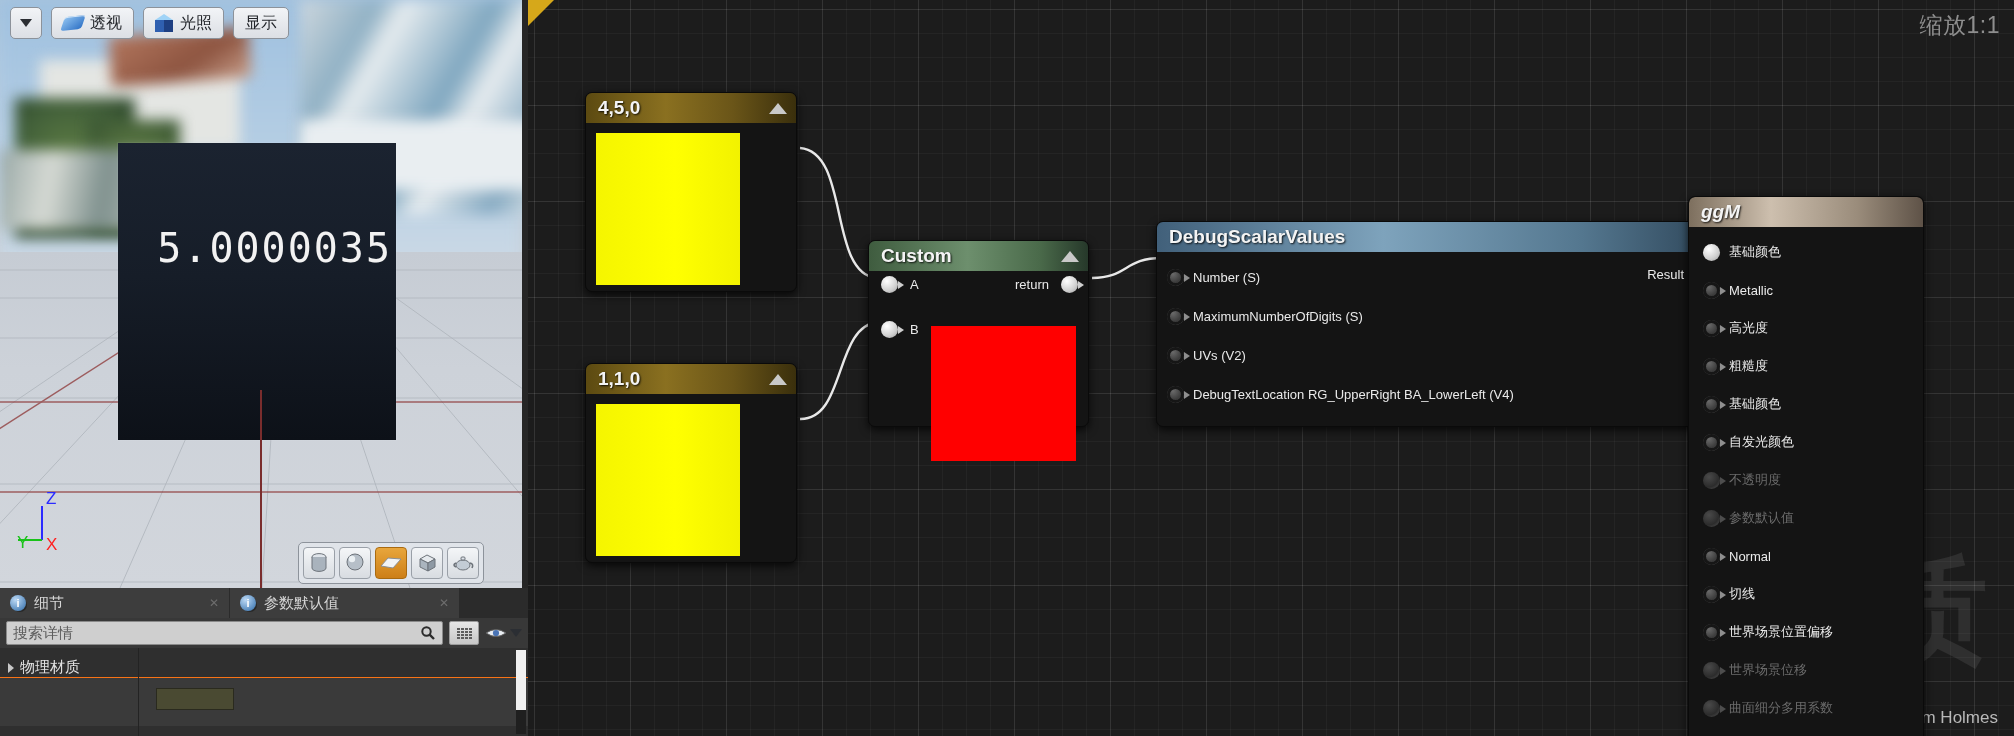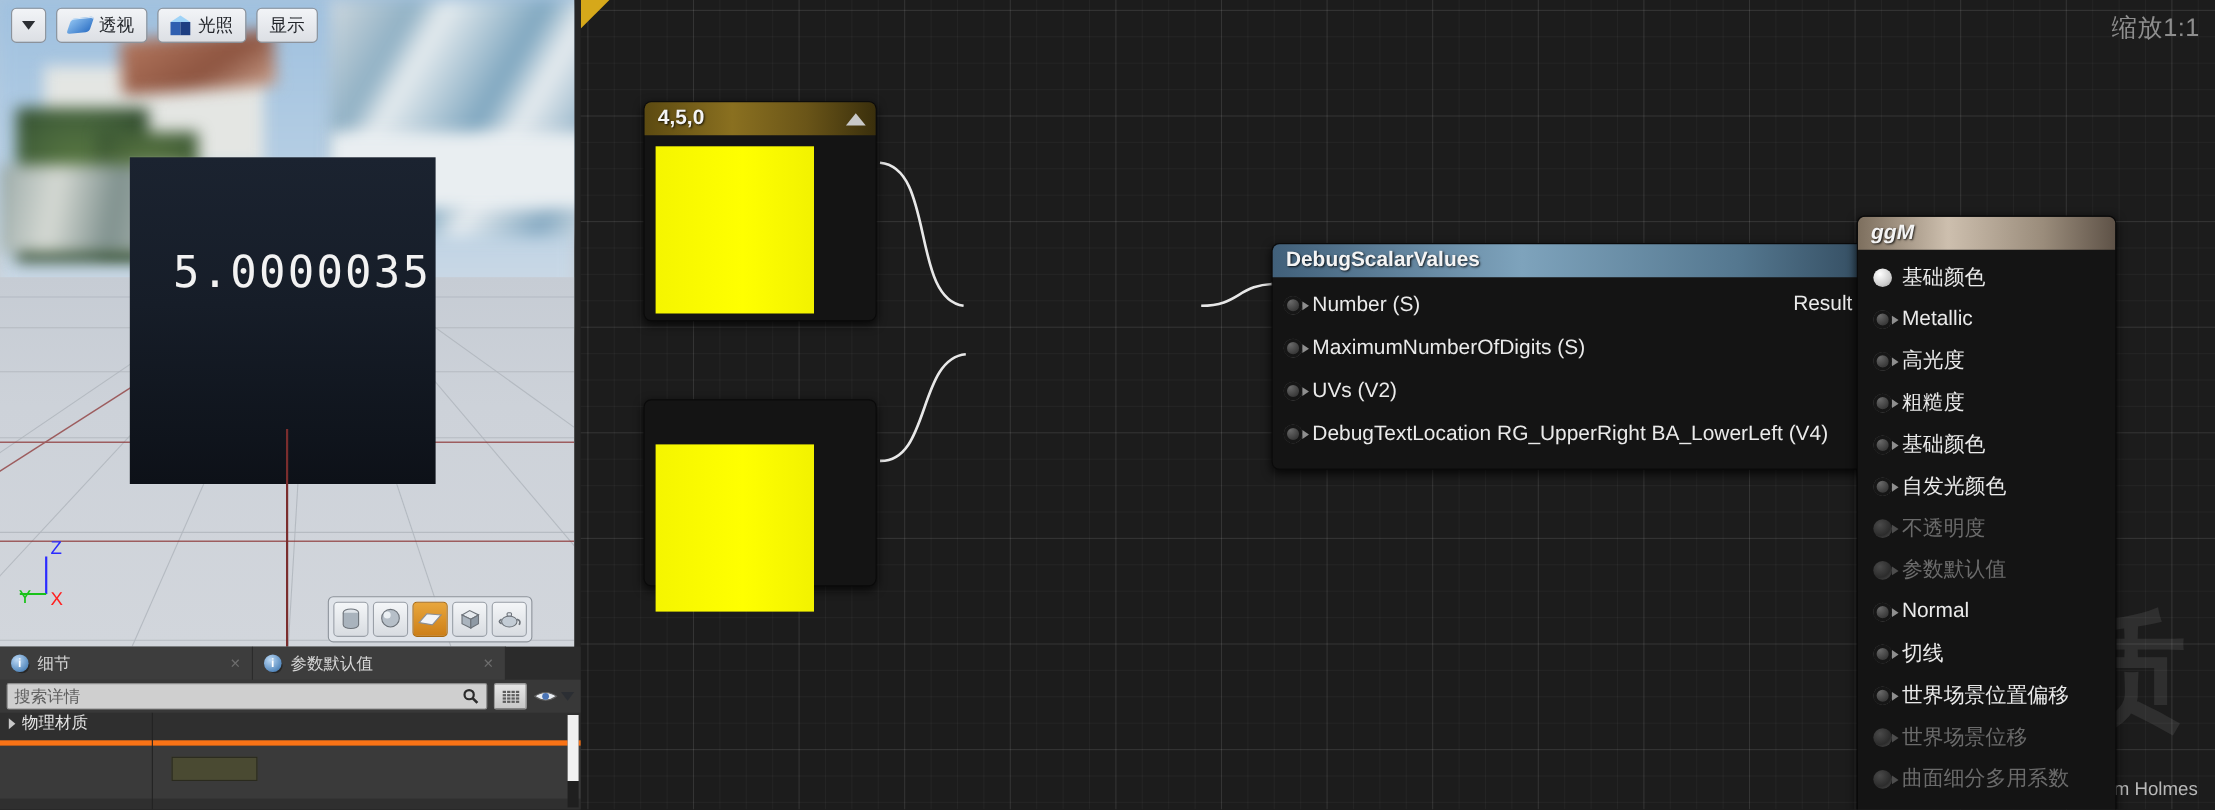--- a/index.html
+++ b/index.html
@@ -138,21 +138,21 @@
   #det-gridbtn {
     width: 30px; height: 24px; border:1px solid #9a9a9a; border-radius:2px;
     background: linear-gradient(to bottom,#e6e6e6,#c7c7c7);
     display:flex; align-items:center; justify-content:center;
   }
   .grid-glyph { display:grid; grid-template-columns: repeat(4,3px); grid-template-rows: repeat(4,2px); gap:1px; }
   .grid-glyph span { background:#5d5d5d; display:block; }
   #det-eye { display:flex; align-items:center; gap:3px; }
   #det-body { position:relative; height: 88px; background:#2f2f2f; }
   #det-colsplit { position:absolute; left:138px; top:0; width:1px; height:88px; background:#232323; }
-  .det-row { display:flex; height:30px; align-items:flex-start; border-bottom:5px solid #f97316; }
+  .det-row { display:flex; height:30px; align-items:flex-end; border-bottom:1px solid #f97316; }
   .det-row .lbl { width:138px; padding-left:8px; color:#e3e3e3; font-size:15px; display:flex; align-items:center; gap:6px; }
   .tri-right { width:0;height:0;border-top:5px solid transparent;border-bottom:5px solid transparent;border-left:6px solid #c8c8c8; }
   .det-row2 { height:48px; background:#3a3a3a; display:flex; }
   .det-row2 .lbl { width:138px; }
   .det-swatch { margin: 10px 0 0 18px; width: 78px; height: 22px; background:#4a4a32; border:1px solid #2a2a1e; }
   #det-scroll { position:absolute; right:2px; top:2px; width:10px; height:84px; background:#1f1f1f; }
   #det-scroll i { display:block; width:10px; height:60px; background:#f0f0f0; }
 
   
   #graph {
@@ -225,21 +225,21 @@
   }
   .pin.dim { background: radial-gradient(circle at 35% 30%, #4a4a4a, #2c2c2c 60%, #555); }
   .pin::after {
     content:""; position:absolute; left: 17px; top: 5px;
     width:0;height:0; border-top:4px solid transparent; border-bottom:4px solid transparent;
     border-left:6px solid #cfcfcf;
   }
   .pin.hollow::after { border-left-color:#8f8f8f; }
   .pin.dim::after { border-left-color:#4d4d4d; }
   .pin.noarrow::after { display:none; }
-  .pin-lbl { color:#eaeaea; font-size: 19px; white-space: nowrap; }
+  .pin-lbl { color:#eaeaea; font-size: 13px; white-space: nowrap; }
   .pin-lbl.dim { color:#6b6b6b; }
 
   
   #node-const1 { left: 57px; top: 92px; width: 212px; }
   #node-const1 .swatch { position:absolute; left: 10px; top: 40px; width: 144px; height: 152px; }
   #node-const1 .outpin { position:absolute; right: 16px; top: 45px; }
   #node-const1 .node-body { height: 168px; }
 
   #node-const2 { left: 57px; top: 363px; width: 212px; }
   #node-const2 .swatch { position:absolute; left: 10px; top: 40px; width: 144px; height: 152px; }
@@ -473,28 +473,55 @@
       </div>
       <div class="node-body">
         <div class="swatch sw-yellow"></div>
         <div class="outpin">
           <span class="pin noarrow"></span>
         </div>
       </div>
     </div>
 
     <div class="node" id="node-const2">
+      <div class="node-hd hd-const">
+        <span>1,1,0</span>
+        <span class="tri-up"></span>
+      </div>
       <div class="node-body">
         <div class="swatch sw-yellow"></div>
         <div class="outpin">
           <span class="pin noarrow"></span>
         </div>
       </div>
     </div>
 
+    <div class="node" id="node-custom">
+      <div class="node-hd hd-custom">
+        <span>Custom</span>
+        <span class="tri-up"></span>
+      </div>
+      <div class="node-body">
+        <div id="custom-rowA">
+          <span class="in">
+            <span class="pin"></span>
+            <span class="pin-lbl">A</span>
+          </span>
+          <span class="out">
+            <span class="pin-lbl">return</span>
+            <span class="pin"></span>
+          </span>
+        </div>
+        <div id="custom-rowB">
+          <span class="pin"></span>
+          <span class="pin-lbl">B</span>
+        </div>
+        <div class="swatch sw-red"></div>
+      </div>
+    </div>
 
     <div class="node" id="node-debug">
       <div class="node-hd hd-func">
         <span>DebugScalarValues</span>
       </div>
       <div class="node-body">
         <div class="pin-row">
           <span class="pin hollow"></span>
           <span class="pin-lbl">Number (S)</span>
         </div>

